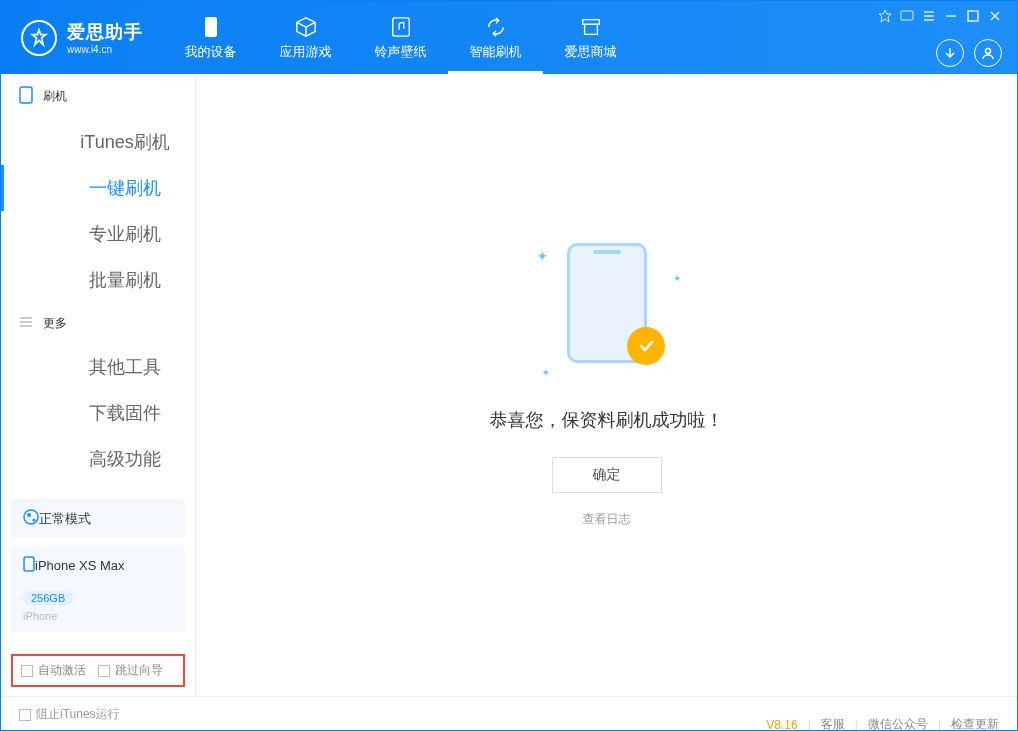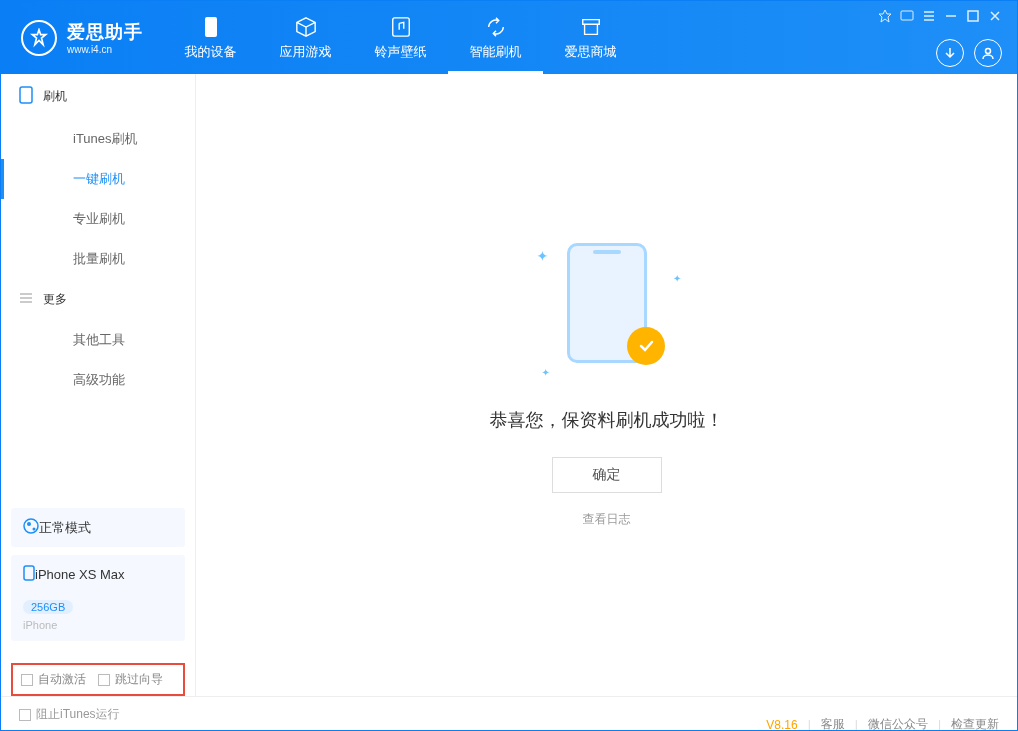--- a/index.html
+++ b/index.html
@@ -19,31 +19,31 @@
 
 .win-controls { margin-left: auto; display: flex; align-items: center; gap: 10px; padding-right: 15px; color: #fff; }
 .win-control-row { display: flex; gap: 8px; margin-bottom: 6px; }
 .wc { cursor: pointer; opacity: 0.85; }
 .circle-btn { width: 28px; height: 28px; border: 1.5px solid #fff; border-radius: 50%; display: flex; align-items: center; justify-content: center; cursor: pointer; }
 
 .body-area { display: flex; height: 622px; }
 .sidebar { width: 195px; background: #fff; border-right: 1px solid #eee; display: flex; flex-direction: column; }
 .section-header { display: flex; align-items: center; padding: 12px 18px; font-size: 12px; color: #333; }
 .section-header .icon { margin-right: 10px; color: #1e8ff7; }
-.nav-item { padding: 11px 18px 11px 72px; font-size: 13px; color: #666; cursor: pointer; }
+.nav-item { padding: 11px 18px 11px 72px; font-size: 18px; color: #666; cursor: pointer; text-align: center; }
 .nav-item.active { color: #1e8ff7; position: relative; }
 .nav-item.active::before { content: ""; position: absolute; left: 0; top: 0; bottom: 0; width: 3px; background: #1e8ff7; }
 
 .device-cards { margin-top: auto; padding: 10px; }
 .card { background: #f5f9ff; border-radius: 3px; padding: 10px 12px; margin-bottom: 8px; }
 .card .title { font-size: 13px; color: #333; font-weight: 500; display: flex; align-items: center; }
 .badge { display: inline-block; background: #e1efff; color: #1e8ff7; font-size: 11px; padding: 1px 8px; border-radius: 10px; margin-top: 16px; }
 .device-sub { font-size: 11px; color: #bbb; margin-top: 4px; }
 
-.checkbox-row { border: 2px solid #e74c3c; margin: 4px 10px 0 10px; padding: 6px 8px; display: flex; gap: 12px; }
+.checkbox-row { border: 2px solid #e74c3c; margin: 4px 10px 9px 10px; padding: 6px 8px; display: flex; gap: 12px; }
 .cb { display: flex; align-items: center; gap: 5px; font-size: 12px; color: #888; }
 .cb-box { width: 12px; height: 12px; border: 1px solid #bbb; }
 
 .main-content { flex: 1; background: #fff; display: flex; flex-direction: column; align-items: center; justify-content: center; }
 .success-illustration { width: 140px; height: 140px; position: relative; margin-bottom: 25px; }
 .phone { width: 80px; height: 120px; border: 3px solid #a8d8ff; border-radius: 10px; background: #e8f3ff; position: absolute; left: 30px; top: 0; }
 .phone::after { content: ""; position: absolute; top: 4px; left: 50%; transform: translateX(-50%); width: 28px; height: 4px; background: #a8d8ff; border-radius: 2px; }
 .check-circle { width: 38px; height: 38px; background: #ffb400; border-radius: 50%; position: absolute; right: 12px; bottom: 18px; display: flex; align-items: center; justify-content: center; }
 .sparkle { position: absolute; color: #6bc4ff; font-size: 14px; }
 .success-msg { font-size: 18px; color: #333; margin-bottom: 25px; }
@@ -169,20 +169,21 @@
     <div class="nav-item">专业刷机</div>
     <div class="nav-item">批量刷机</div>
 
     <div class="section-header">
       <span class="icon" style="color:#bbb;"><svg width="14" height="12" viewBox="0 0 14 12">
             <path d="M1 2 L13 2 M1 6 L13 6 M1 10 L13 10" stroke="#bbb" stroke-width="1.5"></path>
           </svg></span>
       <span>更多</span>
     </div>
     <div class="nav-item">其他工具</div>
+    <div class="nav-item">下载固件</div>
     <div class="nav-item">高级功能</div>
 
     <div class="device-cards">
       <div class="card">
         <div class="title">
           <span><svg width="16" height="16" viewBox="0 0 16 16">
                 <circle cx="8" cy="8" r="7" fill="none" stroke="#1e8ff7" stroke-width="1.5"></circle>
                 <circle cx="6" cy="6" r="2" fill="#1e8ff7"></circle>
                 <circle cx="11" cy="11" r="1.5" fill="#1e8ff7"></circle>
               </svg></span>

